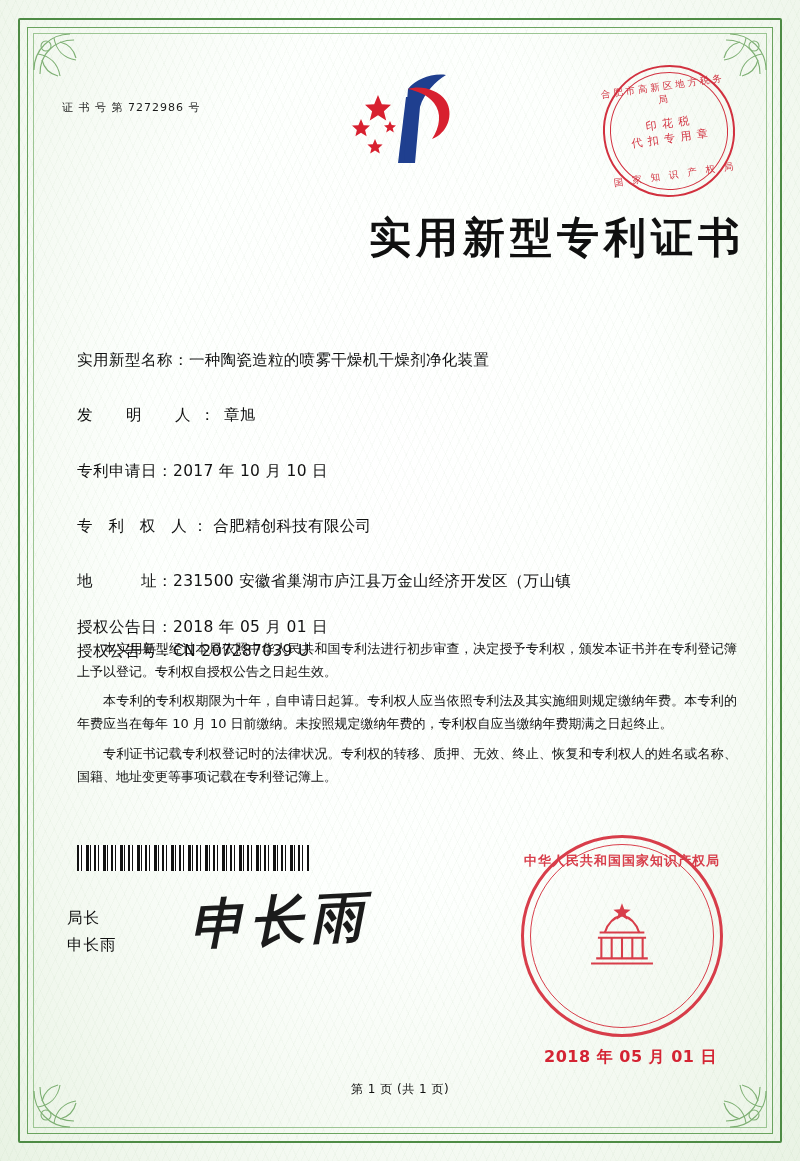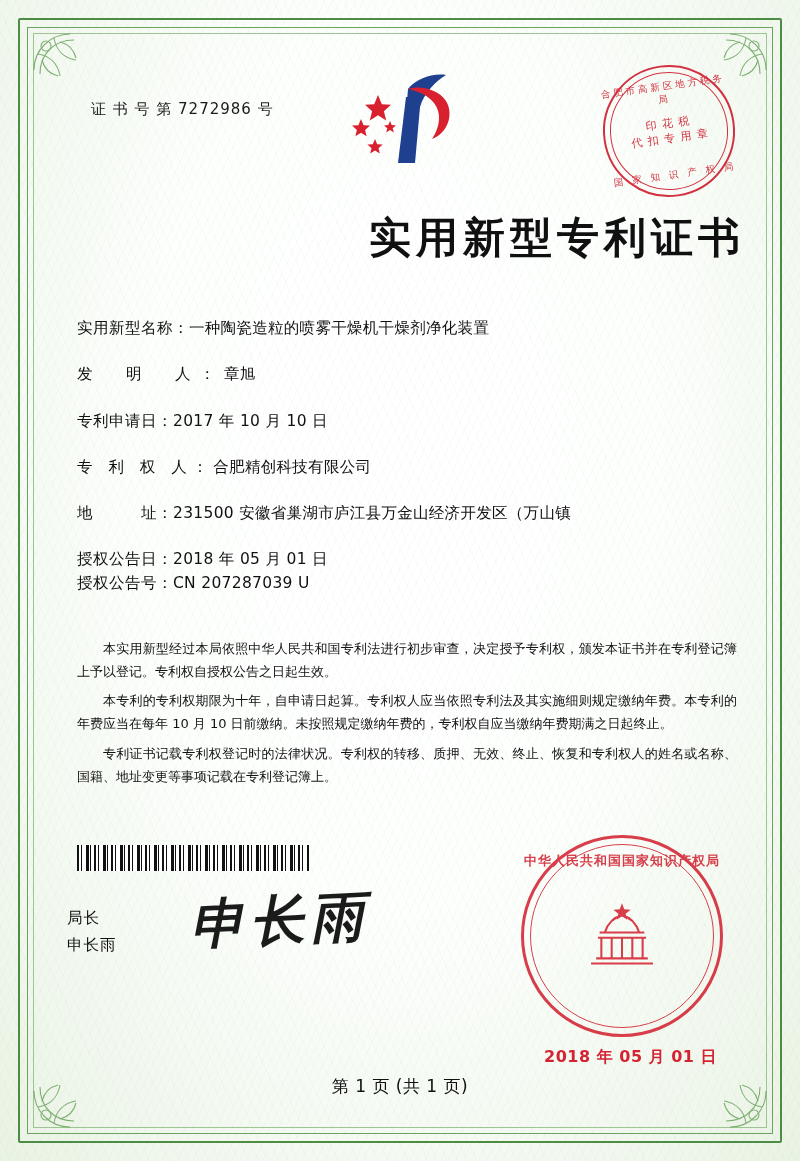--- a/index.html
+++ b/index.html
@@ -67,23 +67,23 @@
     position: absolute;
     left: 55px;
     right: 55px;
     top: 45px;
     bottom: 45px;
   }
 
   
   .cert-no {
     position: absolute;
-    left: 36px;
+    left: 7px;
     top: 55px;
-    font-size: 15px;
+    font-size: 11px;
     letter-spacing: 1px;
     color: #1a1a1a;
     white-space: nowrap;
   }
 
   .logo {
     position: absolute;
     left: 50%;
     transform: translateX(-50%);
     top: 22px;
@@ -150,20 +150,21 @@
     right: 10px;
     top: 272px;
     font-size: 15.5px;
     color: #111;
   }
   .row {
     display: flex;
     align-items: flex-start;
     margin-bottom: 23px;
     line-height: 1.5;
+    margin-top: 32px;
   }
   .label {
     flex: 0 0 auto;
     white-space: nowrap;
     letter-spacing: 0.5px;
   }
   .label.sp2 { letter-spacing: 9px; }
   .label.sp3 { letter-spacing: 5.5px; }
   .value {
     flex: 1 1 auto;
@@ -276,21 +277,21 @@
     color: #d42433;
     letter-spacing: 0.5px;
     font-weight: bold;
   }
 
   .pagenum {
     position: absolute;
     left: 0; right: 0;
     bottom: 18px;
     text-align: center;
-    font-size: 17px;
+    font-size: 12px;
     color: #111;
     letter-spacing: 0.5px;
   }
 </style>
 </head>
 <body>
 
 <div class="page">
 
   <div class="border-outer"></div>

